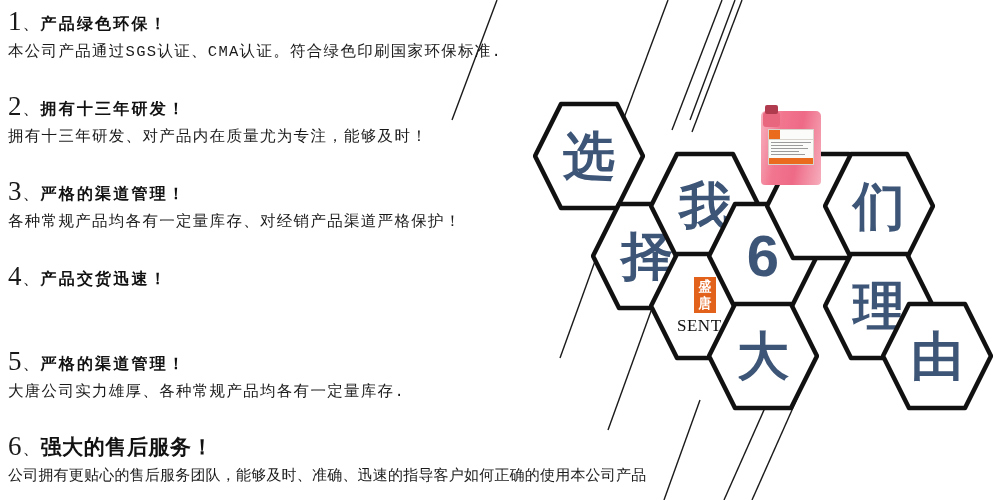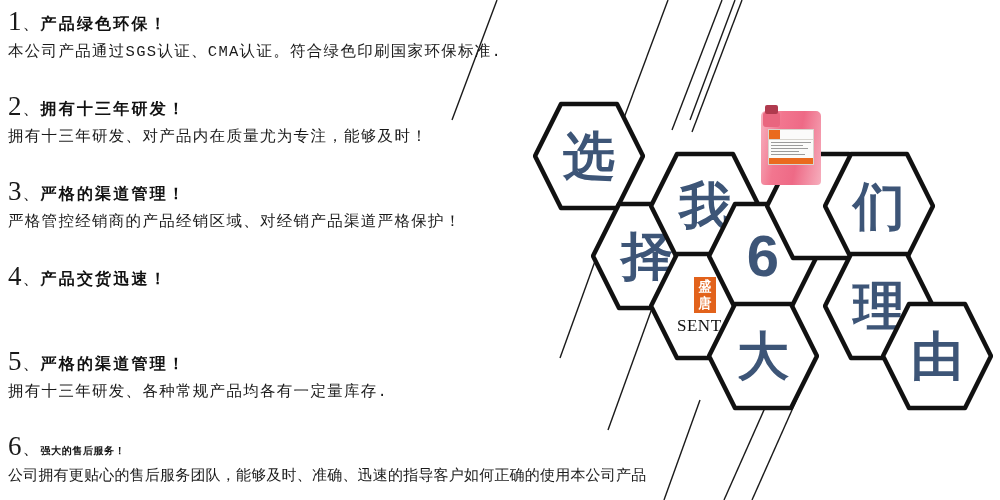--- a/index.html
+++ b/index.html
@@ -66,21 +66,21 @@
     top: -1px;
   }
   .reason-body {
     font-size: 15.5px;
     color: #1a1a1a;
     letter-spacing: 1.3px;
     white-space: nowrap;
     margin-top: 3px;
     font-family: Liberation Mono, monospace;
   }
-  .reason.compact .reason-title { letter-spacing: 0.6px; font-size: 10px; }
+  .reason.compact .reason-title { letter-spacing: 0.6px; font-size: 21px; }
   .reason.compact .reason-body { letter-spacing: 0.2px; font-size: 15px; }
 
   
   #hexes {
     position: absolute;
     left: 0; top: 0;
     width: 1000px; height: 500px;
   }
   .hex {
     position: absolute;
@@ -247,38 +247,38 @@
       </div>
       <div class="reason-body">拥有十三年研发、对产品内在质量尤为专注，能够及时！</div>
     </div>
 
     <div class="reason" style="top:178px;">
       <div class="reason-head">
         <span class="reason-num">3</span>
         <span class="reason-dun">、</span>
         <span class="reason-title">严格的渠道管理！</span>
       </div>
-      <div class="reason-body">严格管控经销商的产品经销区域、对经销产品渠道严格保护！</div>
+      <div class="reason-body">各种常规产品均各有一定量库存、对经销产品渠道严格保护！</div>
     </div>
 
     <div class="reason" style="top:263px;">
       <div class="reason-head">
         <span class="reason-num">4</span>
         <span class="reason-dun">、</span>
         <span class="reason-title">产品交货迅速！</span>
       </div>
     </div>
 
     <div class="reason" style="top:348px;">
       <div class="reason-head">
         <span class="reason-num">5</span>
         <span class="reason-dun">、</span>
         <span class="reason-title">严格的渠道管理！</span>
       </div>
-      <div class="reason-body">拥有十三年研发、各种常规产品均各有一定量库存.</div>
+      <div class="reason-body">大唐公司实力雄厚、各种常规产品均各有一定量库存.</div>
     </div>
 
     <div class="reason compact" style="top:433px; width:1000px;">
       <div class="reason-head">
         <span class="reason-num">6</span>
         <span class="reason-dun">、</span>
         <span class="reason-title">强大的售后服务！</span>
       </div>
       <div class="reason-body">公司拥有更贴心的售后服务团队，能够及时、准确、迅速的指导客户如何正确的使用本公司产品</div>
     </div>

